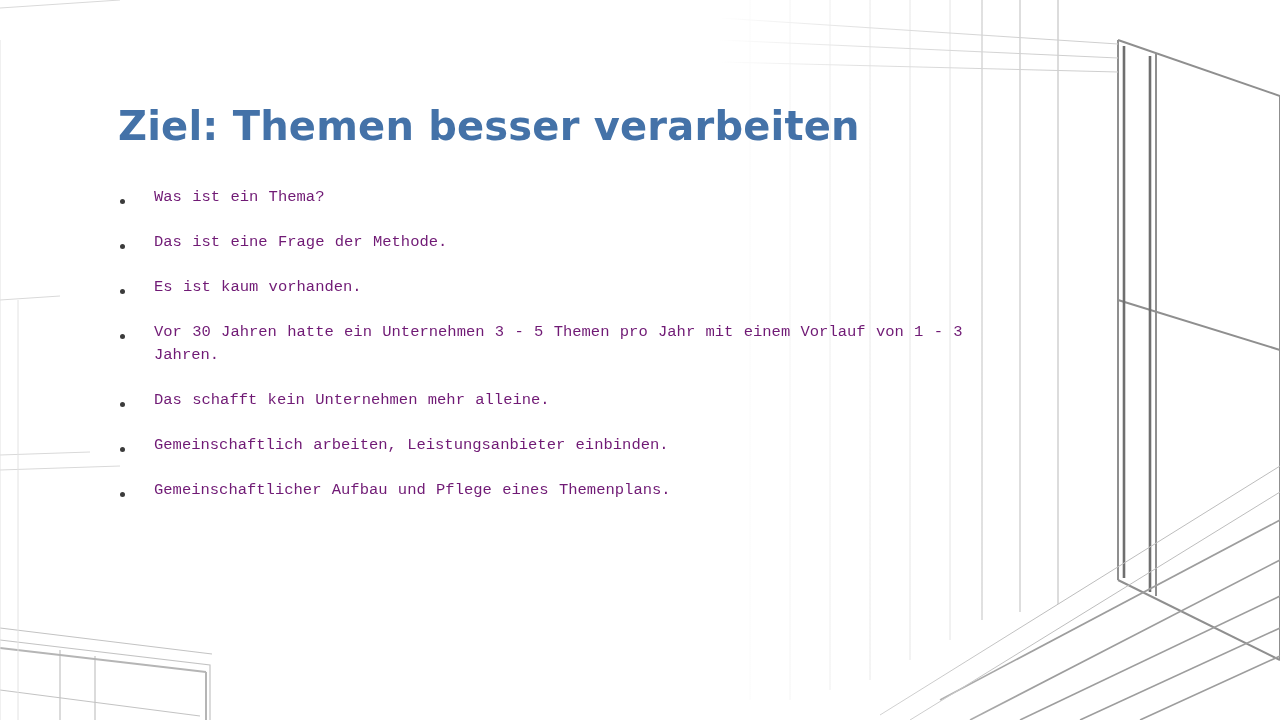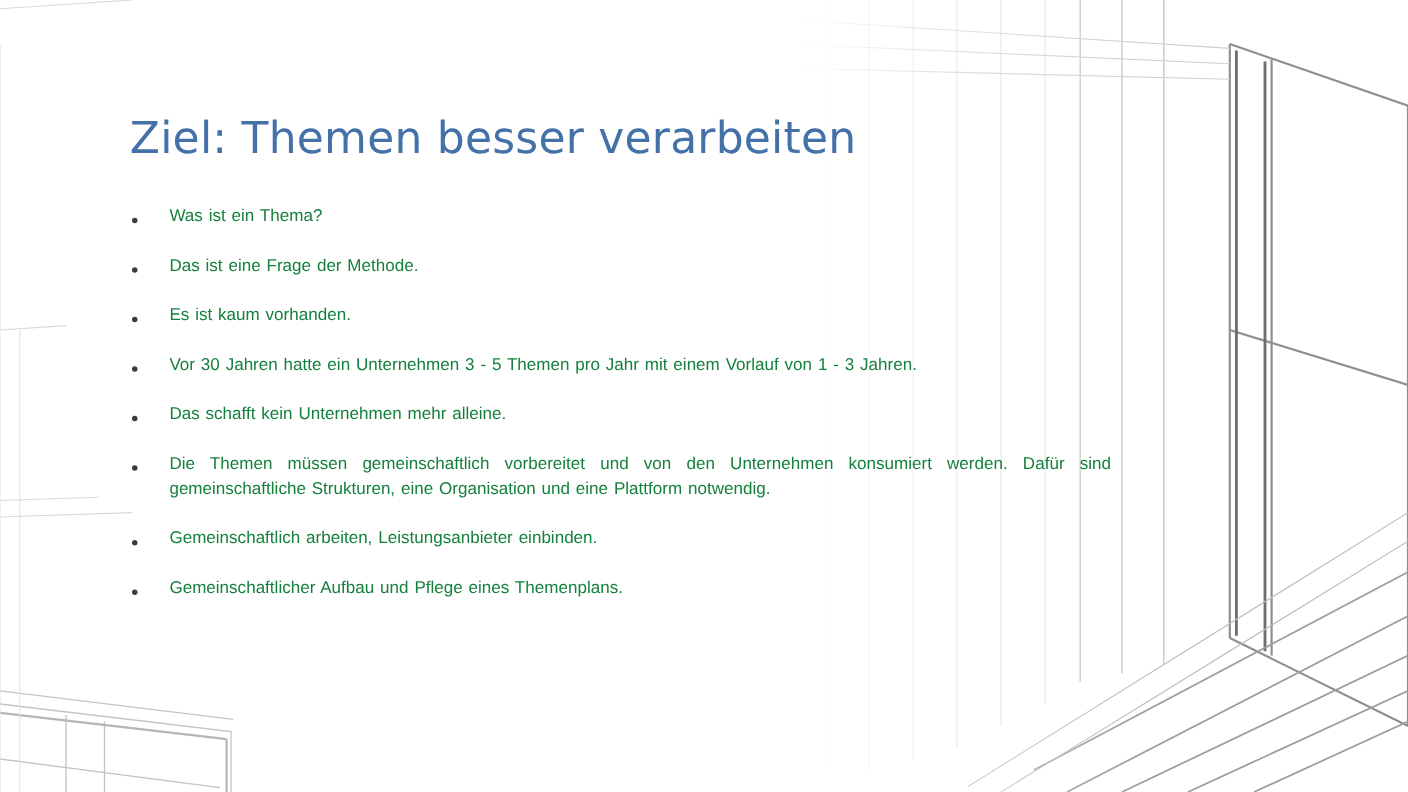--- a/index.html
+++ b/index.html
@@ -42,21 +42,21 @@
   }
 
   
   .title {
     position: absolute;
     left: 118px;
     top: 104px;
     width: 1000px;
     font-family: "DejaVu Sans", sans-serif;
     font-size: 40px;
-    font-weight: normal;
+    font-weight: bold;
     letter-spacing: 0.2px;
     color: #4472a8;
     line-height: 1.1;
   }
 
   
   .bullets {
     position: absolute;
     left: 120px;
     top: 186px;
@@ -77,23 +77,23 @@
   }
   .bullet-dot span {
     display: inline-block;
     width: 5px;
     height: 5px;
     border-radius: 50%;
     background: #3b3b3b;
   }
   .bullet-text {
     flex: 1 1 auto;
-    font-family: Liberation Sans, sans-serif;
+    font-family: Liberation Mono, monospace;
     font-size: 15.5px;
-    color: #15803d;
+    color: #701a75;
     line-height: 1.48;
     text-align: justify;
     text-justify: inter-word;
     word-spacing: 1px;
   }
   .bullet-text.nowrap-ish {
     text-align: left;
   }
 </style>
 </head>
@@ -210,24 +210,20 @@
       <div class="bullet-dot"><span></span></div>
       <div class="bullet-text nowrap-ish">Vor 30 Jahren hatte ein Unternehmen 3 - 5 Themen pro Jahr mit einem Vorlauf von 1 - 3 Jahren.</div>
     </div>
 
 
     <div class="bullet-row">
       <div class="bullet-dot"><span></span></div>
       <div class="bullet-text nowrap-ish">Das schafft kein Unternehmen mehr alleine.</div>
     </div>
 
-    <div class="bullet-row">
-      <div class="bullet-dot"><span></span></div>
-      <div class="bullet-text">Die Themen müssen gemeinschaftlich vorbereitet und von den Unternehmen konsumiert werden. Dafür sind gemeinschaftliche Strukturen, eine Organisation und eine Plattform notwendig.</div>
-    </div>
 
     <div class="bullet-row">
       <div class="bullet-dot"><span></span></div>
       <div class="bullet-text nowrap-ish">Gemeinschaftlich arbeiten, Leistungsanbieter einbinden.</div>
     </div>
 
     <div class="bullet-row">
       <div class="bullet-dot"><span></span></div>
       <div class="bullet-text nowrap-ish">Gemeinschaftlicher Aufbau und Pflege eines Themenplans.</div>
     </div>

